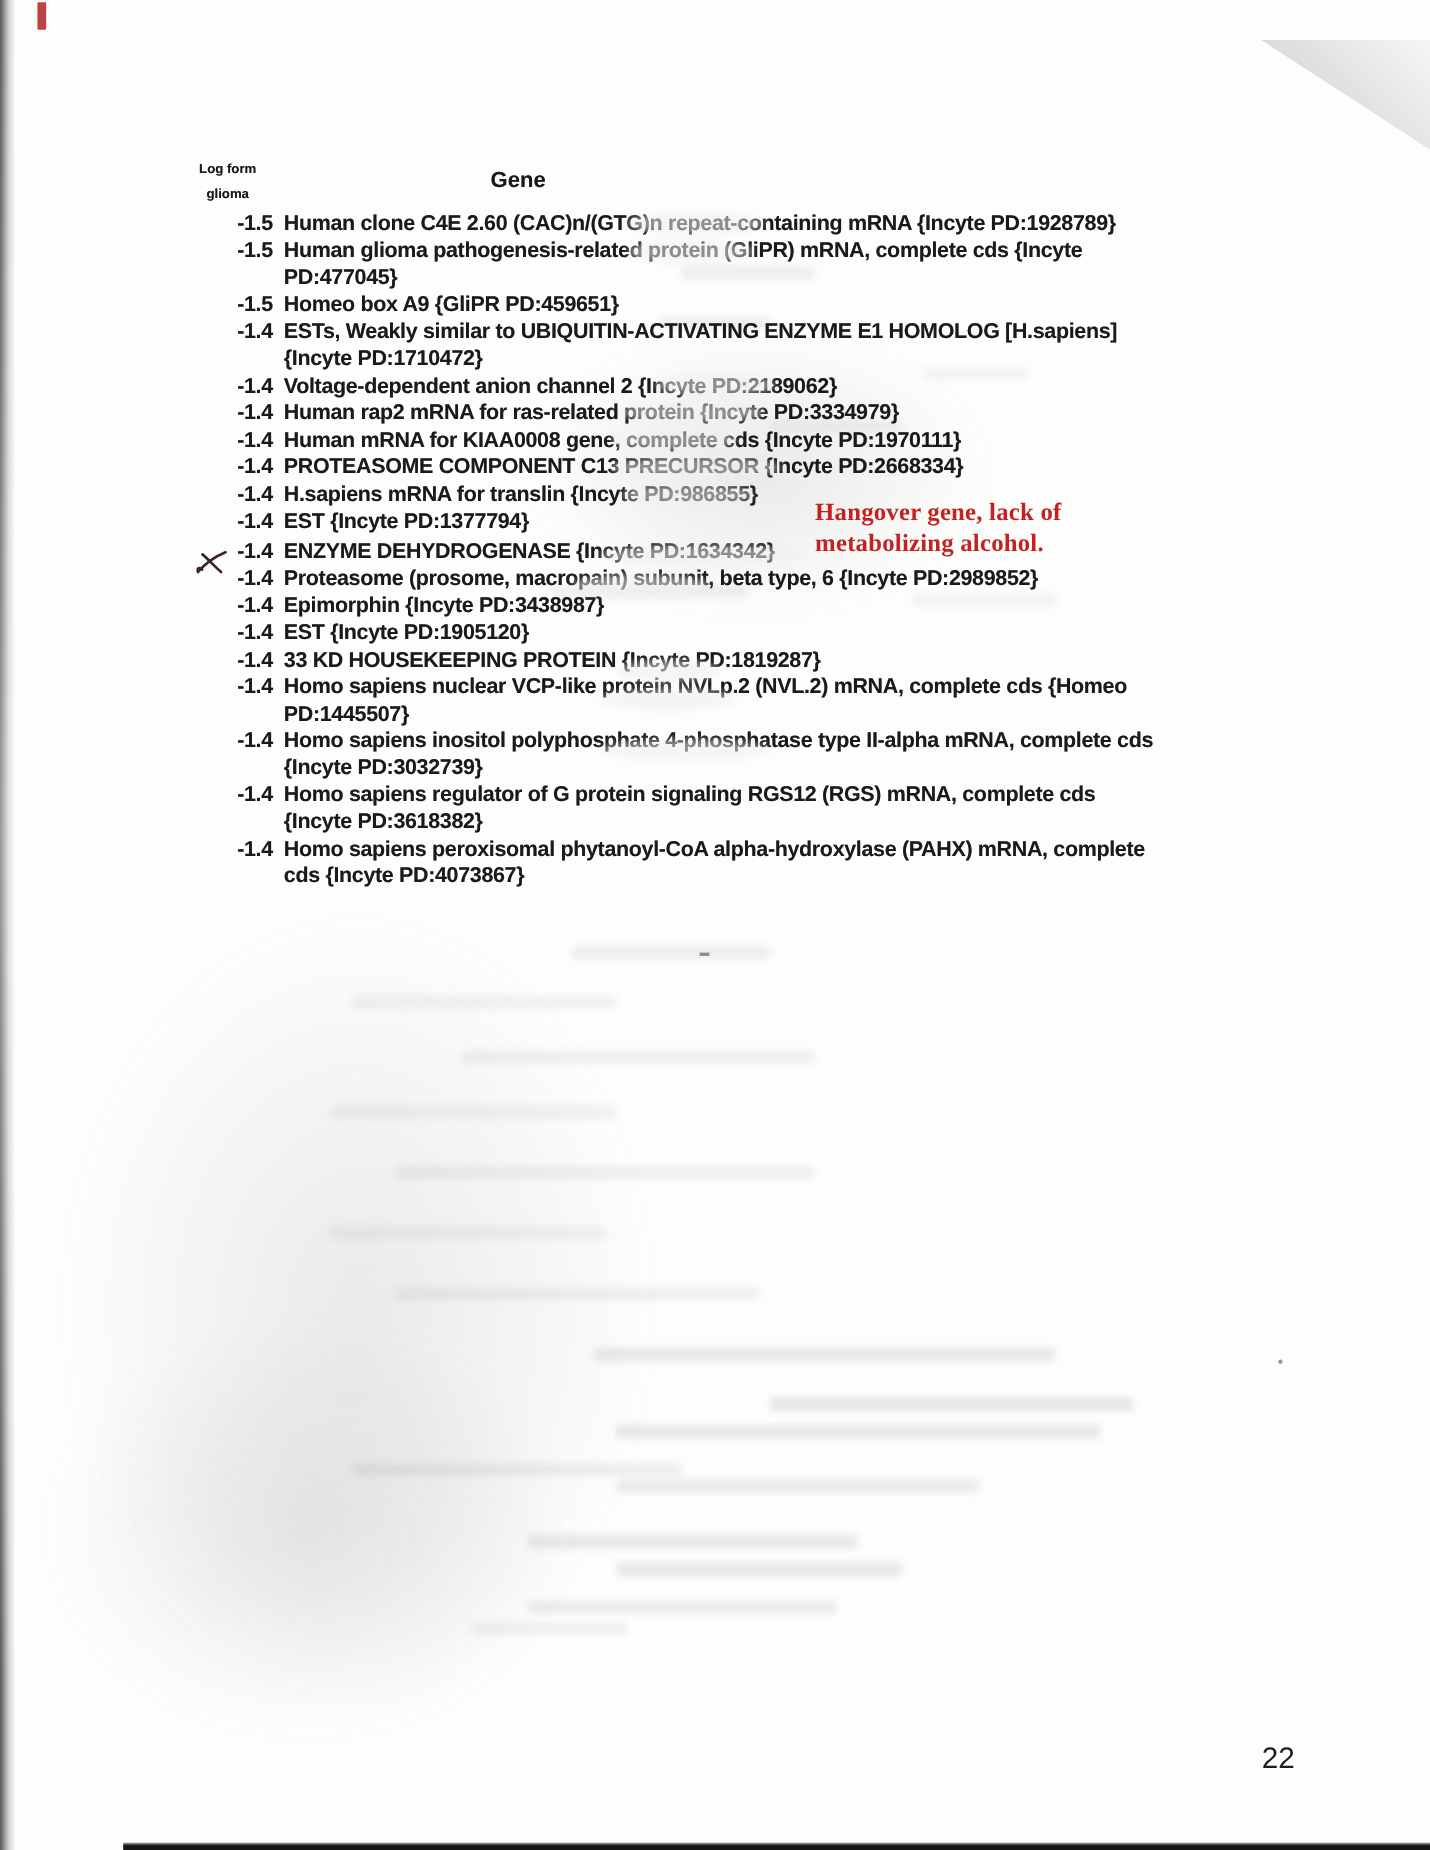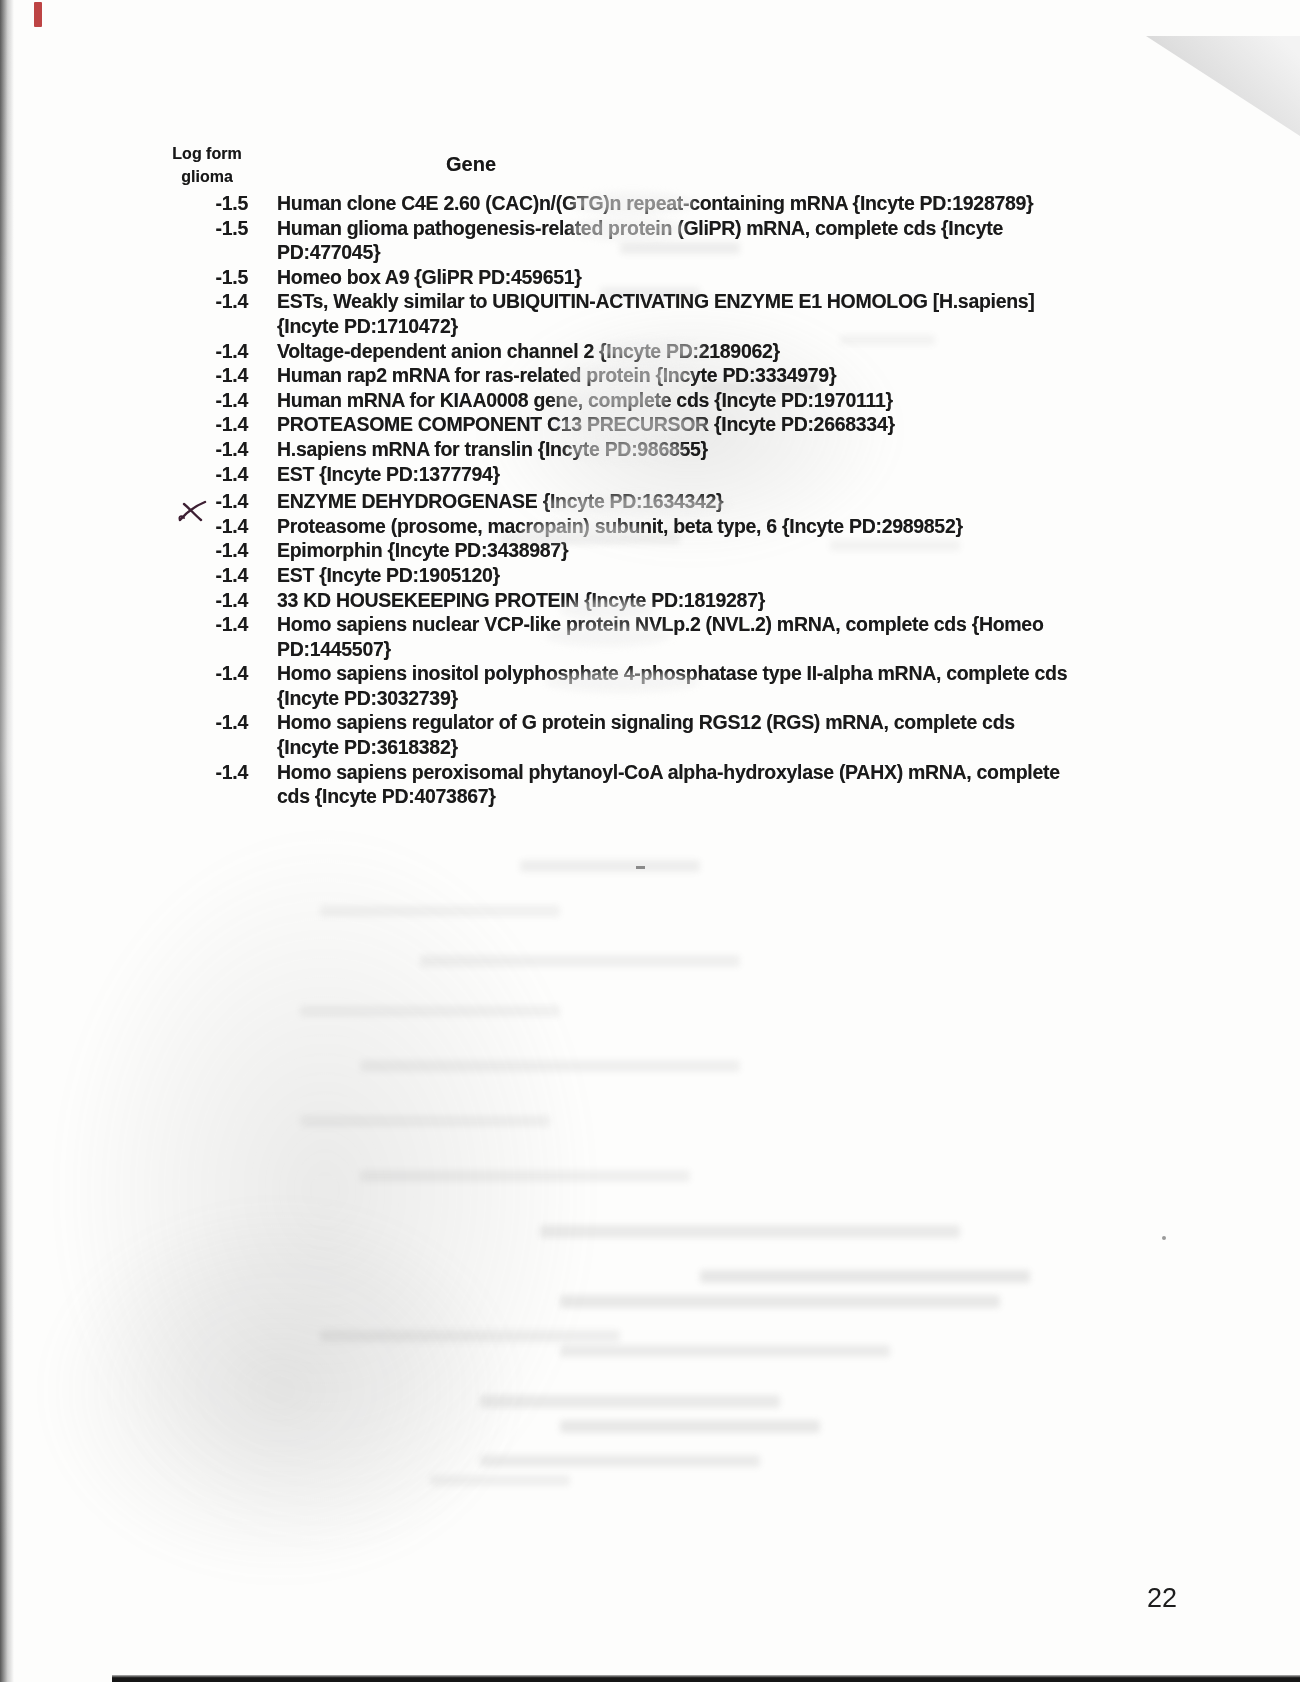--- a/index.html
+++ b/index.html
@@ -38,33 +38,33 @@
   #ghosts-under{position:absolute;inset:0;z-index:1;}
   #smudges-over{position:absolute;inset:0;z-index:5;pointer-events:none;}
   .ghost{position:absolute;background:#6b6b6b;filter:blur(3.2px);border-radius:3px;}
   .shade{position:absolute;filter:blur(12px);background:radial-gradient(closest-side, rgba(125,125,125,.15), rgba(125,125,125,0));}
   .smudge{position:absolute;background:rgba(238,238,238,.55);filter:blur(3.5px);border-radius:50%;}
 
   
   .hdr-change{
     position:absolute;left:160px;top:142px;width:94px;z-index:3;
     display:flex;flex-direction:column;text-align:center;
-    font-weight:700;font-size:16px;line-height:23px;color:#181818;
+    font-weight:700;font-size:12px;line-height:23px;color:#181818;
     text-shadow:0 0 .6px rgba(20,20,20,.5);
   }
   .hdr-gene{
     position:absolute;left:446px;top:153px;z-index:3;
     font-weight:700;font-size:20px;color:#181818;
     text-shadow:0 0 .6px rgba(20,20,20,.5);
   }
   .rows{position:absolute;left:163px;top:191px;width:910px;z-index:3;}
   .row{display:flex;align-items:flex-start;
     font-size:19.5px;line-height:24.6px;font-weight:700;color:#1a1a1a;
     letter-spacing:-0.3px;text-shadow:0 0 .6px rgba(25,25,25,.45);}
-  .row .change{width:85px;min-width:85px;text-align:right;padding-right:29px;}
+  .row .change{width:85px;min-width:85px;text-align:right;padding-right:10px;}
   .row .gene{width:800px;}
   .row.marked{margin-top:3px;}
 
   .pen-mark{position:absolute;left:176px;top:498px;width:32px;height:27px;z-index:4;}
 
   .annotation{
     position:absolute;left:741px;top:452px;z-index:4;
     font-family:"Liberation Serif", serif;font-weight:700;
     font-size:22.5px;line-height:27.5px;letter-spacing:.2px;
   }
@@ -210,15 +210,19 @@
         <span class="gene">Homo sapiens peroxisomal phytanoyl-CoA alpha-hydroxylase (PAHX) mRNA, complete cds {Incyte PD:4073867}</span>
       </div>
     </div>
 
   <svg class="pen-mark" viewBox="0 0 32 27">
     <path d="M4 22 C10 15, 19 8, 29 4" fill="none" stroke="#3d1f33" stroke-width="2.4" stroke-linecap="round"></path>
     <path d="M8 6 C13 10, 18 16, 25 22" fill="none" stroke="#3d1f33" stroke-width="2.4" stroke-linecap="round"></path>
     <path d="M4 22 C2 18, 6 17, 8 20" fill="none" stroke="#3d1f33" stroke-width="2" stroke-linecap="round"></path>
   </svg>
 
+  <div class="annotation" style="color: rgb(196, 34, 34);">
+    <div>Hangover gene, lack of</div>
+    <div>metabolizing alcohol.</div>
+  </div>
 
   <div class="pgnum">22</div>
 </div>
 
 </body></html>

